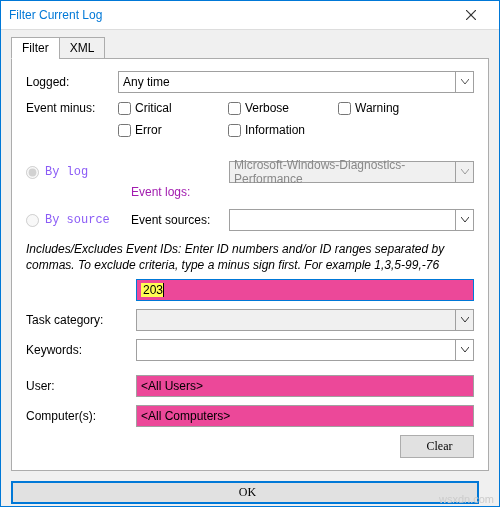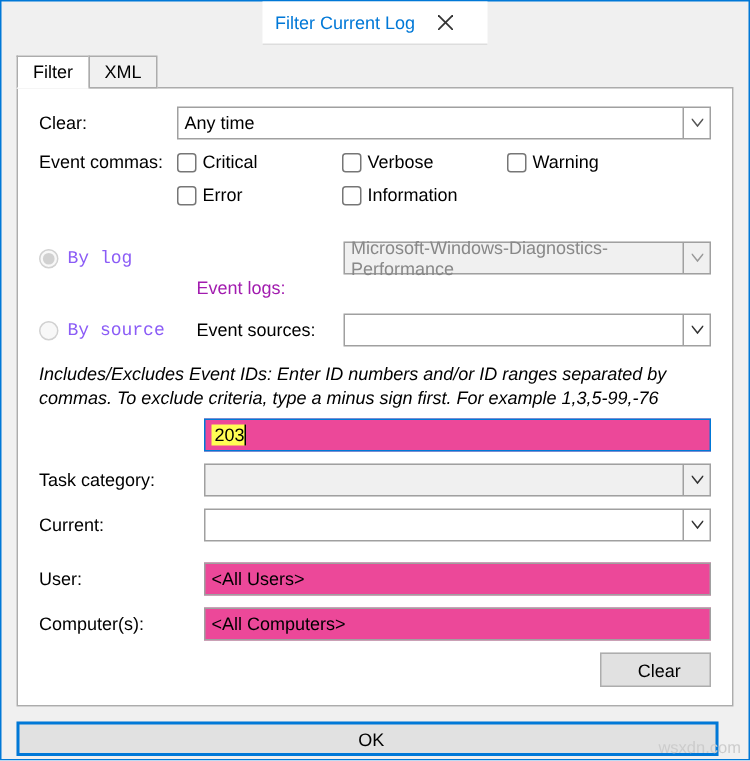--- a/index.html
+++ b/index.html
@@ -1,17 +1,17 @@
 <!DOCTYPE html>
 <html><head>
   <meta charset="utf-8">
   <style>
     * { box-sizing: border-box; }
     body { margin: 0; font-family: "Segoe UI", Tahoma, sans-serif; font-size: 12px; background: #fff; color: #000; }
-    .window { width: 500px; height: 507px; border: 1px solid #0078d7; display: flex; flex-direction: column; background: #f0f0f0; align-items: center; }
+    .window { width: 500px; height: 507px; border: 1px solid #0078d7; display: flex; flex-direction: column; background: #f0f0f0; }
     .titlebar { height: 30px; background: #fff; display: flex; align-items: center; padding: 0 8px; border-bottom: 1px solid #ddd; }
     .titlebar-text { color: #0078d7; font-size: 12px; flex: 1; }
     .titlebar-close { width: 40px; height: 28px; display: flex; align-items: center; justify-content: center; cursor: pointer; }
     .titlebar-close svg { width: 10px; height: 10px; }
     .body { flex: 1; padding: 6px 10px 10px 10px; display: flex; flex-direction: column; }
     .tabs { display: flex; position: relative; top: 1px; z-index: 2; }
     .tab { padding: 3px 10px; border: 1px solid #acacac; background: #fff; font-size: 12px; margin-right: -1px; cursor: pointer; }
     .tab.active { border-bottom: 1px solid #fff; }
     .tab.inactive { background: #f0f0f0; }
     .tabpane { border: 1px solid #acacac; background: #fff; flex: 1; padding: 12px 14px; position: relative; z-index: 1; }
@@ -27,21 +27,21 @@
     .radio-row input { margin: 0; }
     .radio-label { color: #8b5cf6; width: 78px; font-family: Liberation Mono, monospace; }
     .sub-label { width: 92px; margin-left: 2px; }
     .sub-label.disabled { color: #a21caf; margin-top: 40px; }
     .hint { margin: 8px 0 6px 0; line-height: 1.35; font-style: italic; }
     .textfield { flex: 1; height: 22px; border: 1px solid #a0a0a0; background: #ec4899; padding: 0 4px; font-family: inherit; font-size: 12px; }
     .textfield.highlight-wrap { display:flex; align-items:center; }
     .highlight-box { display:inline-block; padding:0 2px; background: #fffd54; }
     .textfield.blueborder { border-color: #0078d7; }
     .buttonbar { display: flex; justify-content: flex-end; gap: 8px; padding: 10px 10px 10px 0; flex-direction: column; }
-    .btn { min-width: 74px; height: 23px; border: 1px solid #adadad; background: #e1e1e1; font-family: Liberation Sans, sans-serif; font-size: 12px; cursor: pointer; padding-left: 11px; }
+    .btn { min-width: 74px; height: 23px; border: 1px solid #adadad; background: #e1e1e1; font-family: Liberation Serif, serif; font-size: 12px; cursor: pointer; padding-left: 11px; }
     .btn.primary { border: 2px solid #0078d7; background: #e1e1e1; }
     .clear-row { display: flex; justify-content: flex-end; margin-top: 4px; }
     .watermark { position: absolute; bottom: 2px; right: 6px; color: #ccc; font-size: 11px; pointer-events: none; }
     .cursor-line { border-right:1px solid #000; padding-right:0; }
   </style>
 </head>
 <body>
 
 <div class="window">
 
@@ -58,33 +58,33 @@
   <div class="body">
 
     <div class="tabs">
       <div class="tab active">Filter</div>
       <div class="tab inactive">XML</div>
     </div>
 
     <div class="tabpane">
 
       <div class="row">
-        <div class="label">Clear:</div>
+        <div class="label">Logged:</div>
         <div class="select">
           <span>Any time</span>
           <div class="caret">
             <svg width="8" height="6" viewBox="0 0 8 6">
                 <path d="M0 0 L4 5 L8 0" fill="none" stroke="#555" stroke-width="1"></path>
               </svg>
           </div>
         </div>
       </div>
 
       <div class="row">
-        <div class="label">Event commas:</div>
+        <div class="label">Event minus:</div>
         <div class="checks">
           <label class="check">
               <input type="checkbox" style="">
               <span>Critical</span>
             </label>
           <label class="check">
               <input type="checkbox" style="">
               <span>Verbose</span>
             </label>
           <label class="check">
@@ -150,21 +150,21 @@
           <span></span>
           <div class="caret">
             <svg width="8" height="6" viewBox="0 0 8 6">
                 <path d="M0 0 L4 5 L8 0" fill="none" stroke="#333" stroke-width="1"></path>
               </svg>
           </div>
         </div>
       </div>
 
       <div class="row">
-        <div class="label" style="width:110px">Current:</div>
+        <div class="label" style="width:110px">Keywords:</div>
         <div class="select">
           <span></span>
           <div class="caret">
             <svg width="8" height="6" viewBox="0 0 8 6">
                 <path d="M0 0 L4 5 L8 0" fill="none" stroke="#333" stroke-width="1"></path>
               </svg>
           </div>
         </div>
       </div>
 

